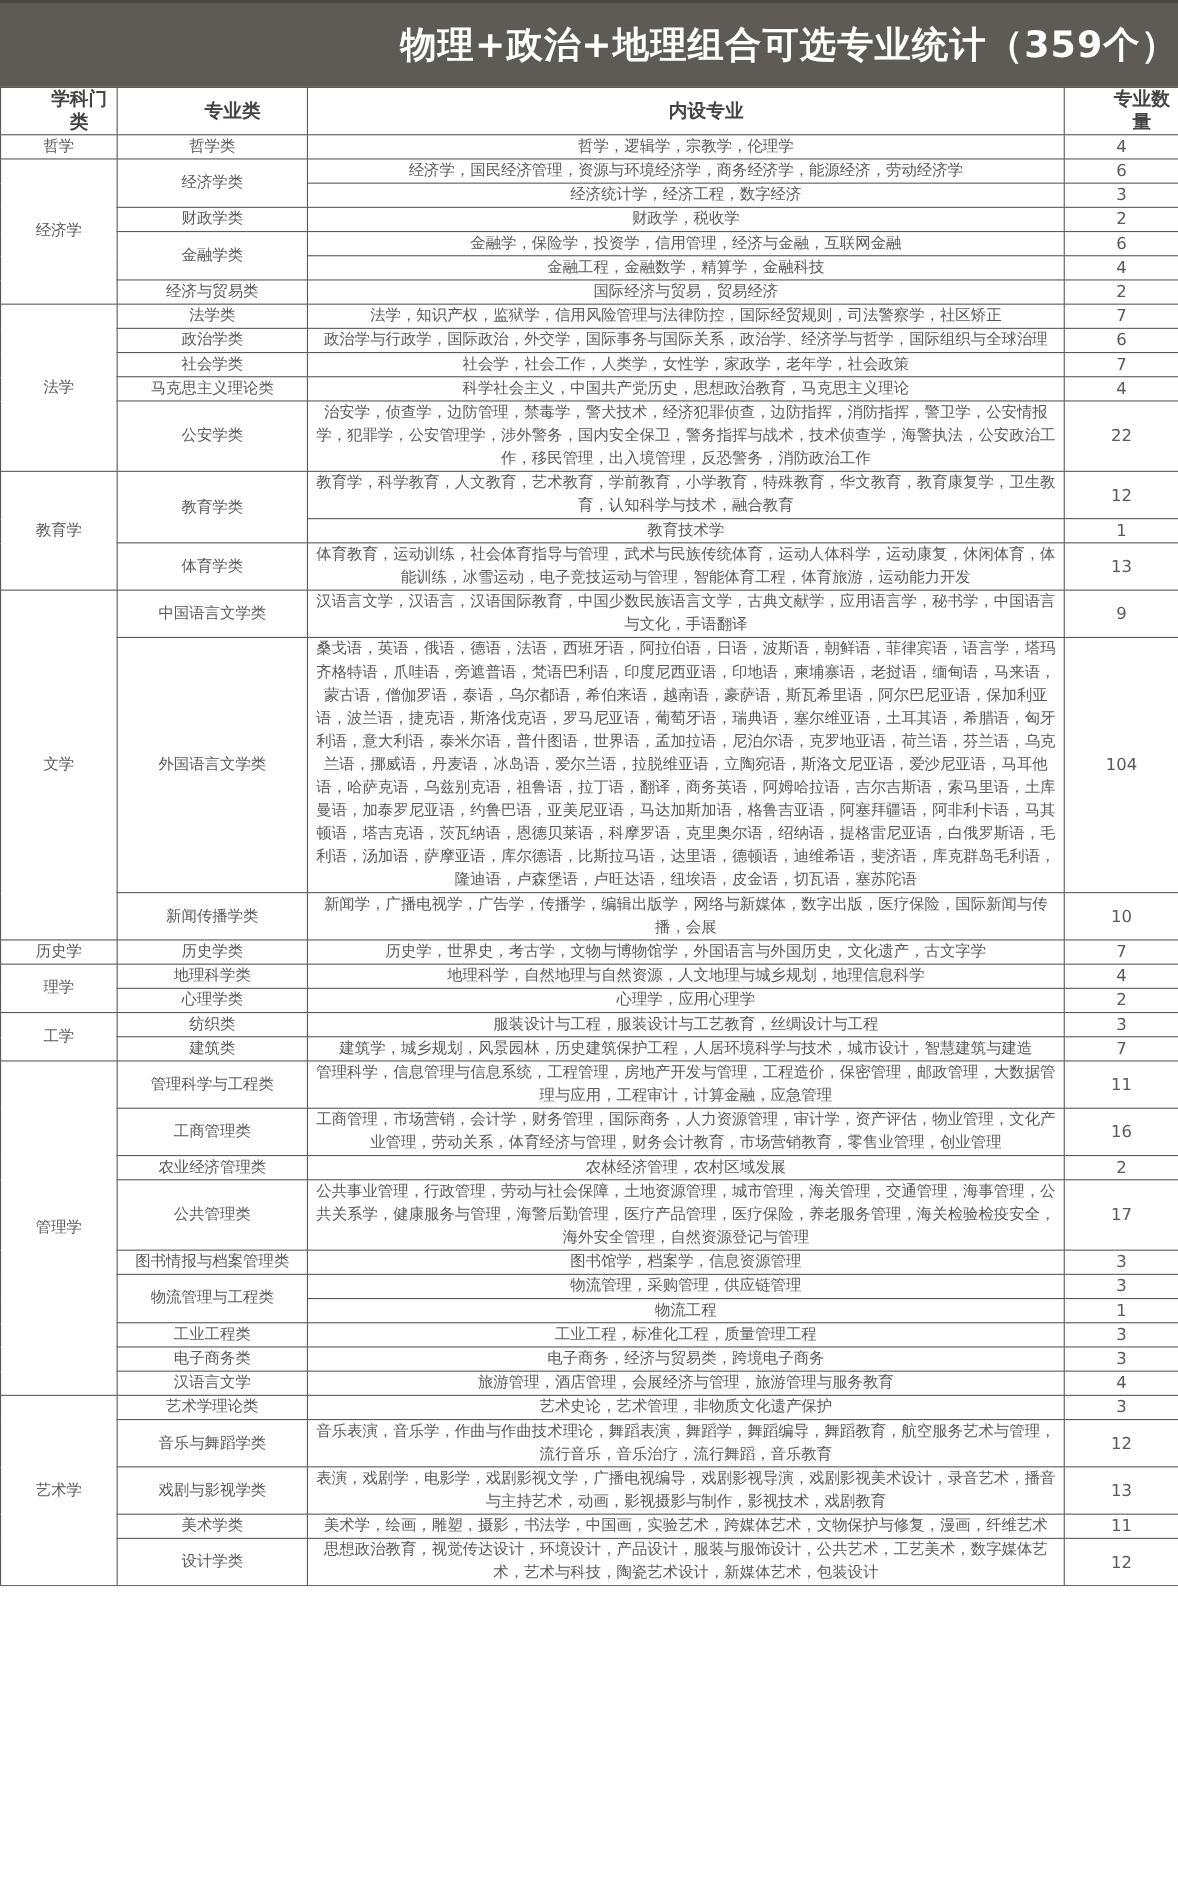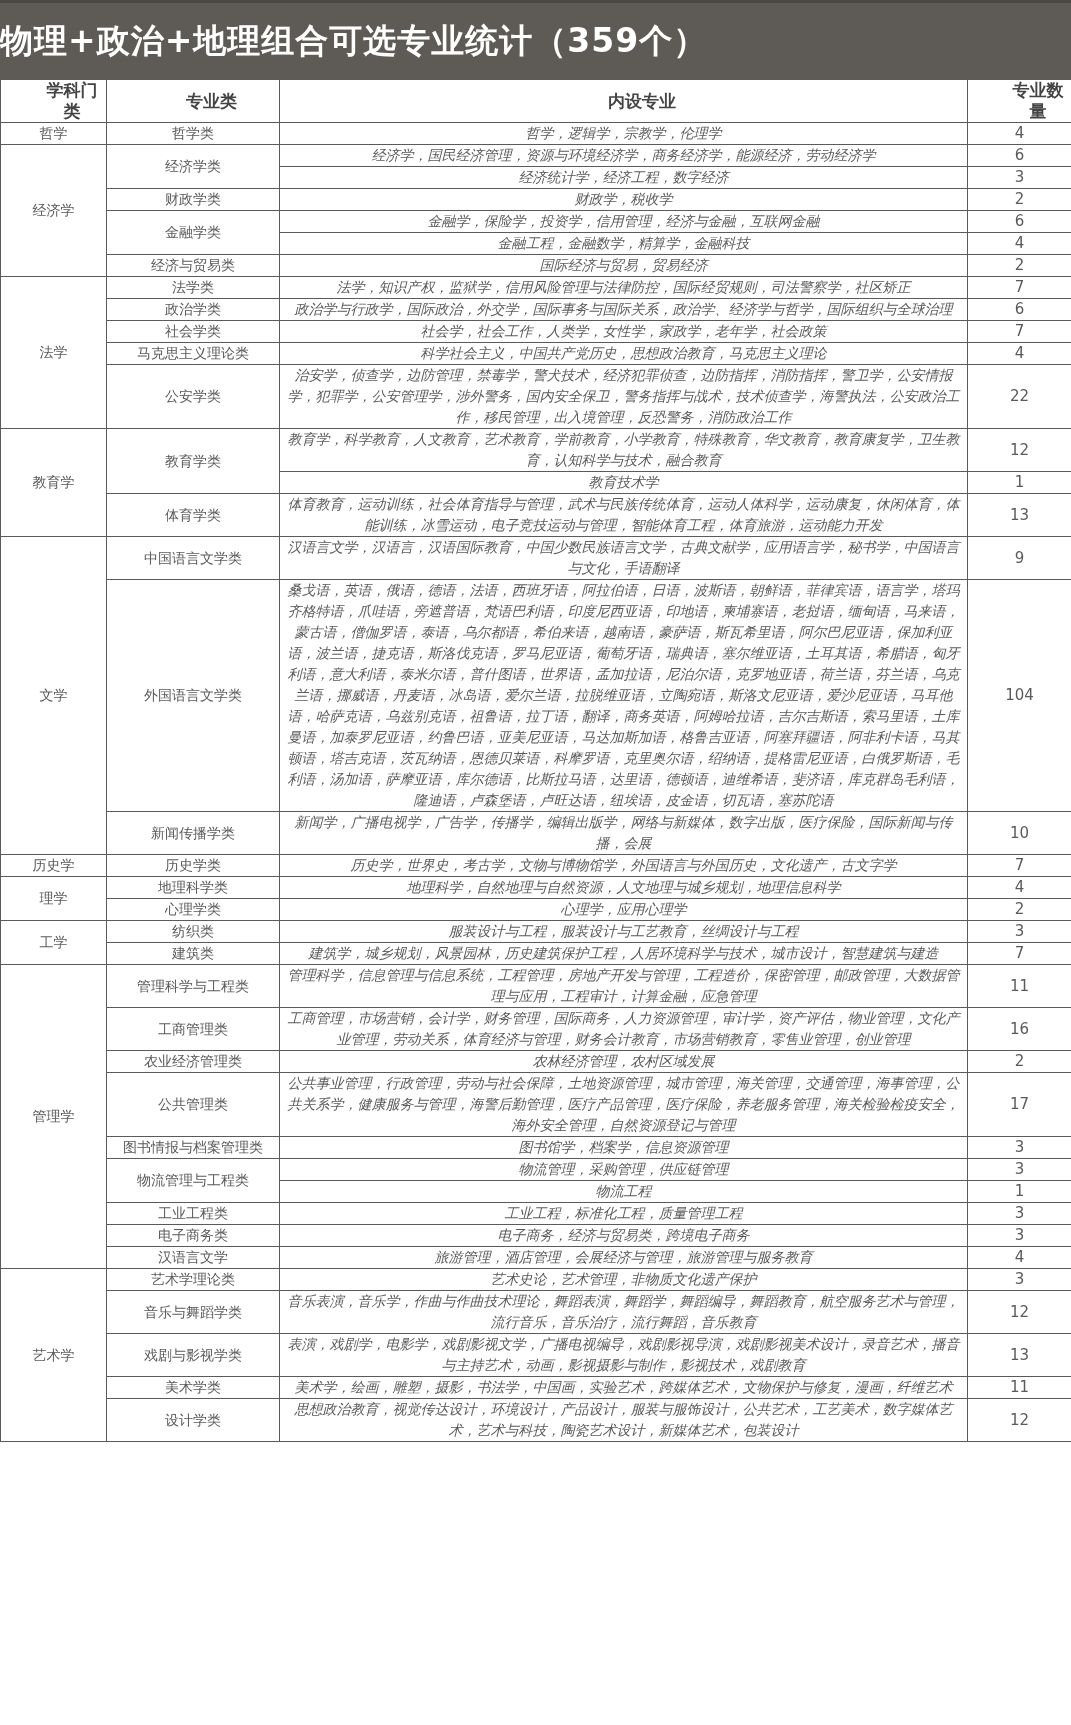--- a/index.html
+++ b/index.html
@@ -1,20 +1,20 @@
 <!DOCTYPE html>
 <html><head>
 <meta charset="utf-8">
 <style>
   html, body { margin: 0; padding: 0; background: #ffffff; }
   body { width: 1071px; font-family: "DejaVu Sans", sans-serif; color: #555; }
   .title-bar {
     background: #5e5b56;
     height: 76px;
-    display: flex; align-items: center; justify-content: flex-start;
+    display: flex; align-items: center; justify-content: flex-end;
     border-top: 3px solid #4a4844;
   }
   .title-bar h1 {
     margin: 0; color: #ffffff; font-size: 33px; font-weight: bold;
     letter-spacing: 1px;
   }
   table.majors {
     width: 1071px; border-collapse: collapse; table-layout: fixed;
     font-size: 14px; line-height: 21px;
   }
@@ -23,21 +23,21 @@
   table.majors col.c3 { width: 688px; }
   table.majors col.c4 { width: 104px; }
   table.majors th, table.majors td {
     border: 1.5px solid #5a5a5a; text-align: center; vertical-align: middle;
     padding: 0 4px; color: #5a5a5a; font-weight: normal;
   }
   table.majors th {
     font-size: 17px; font-weight: bold; color: #444; height: 33px; padding-left: 41px;
   }
   table.majors td { height: 19px; }
-  td.content { padding: 0 14px; word-break: break-all; font-style: italic; }
+  td.content { padding: 0 14px; word-break: break-all; }
   td.count { font-size: 15px; }
 </style>
 </head>
 <body>
 
 <div class="title-bar">
   <h1>物理+政治+地理组合可选专业统计（359个）</h1>
 </div>
 
 <table class="majors">

